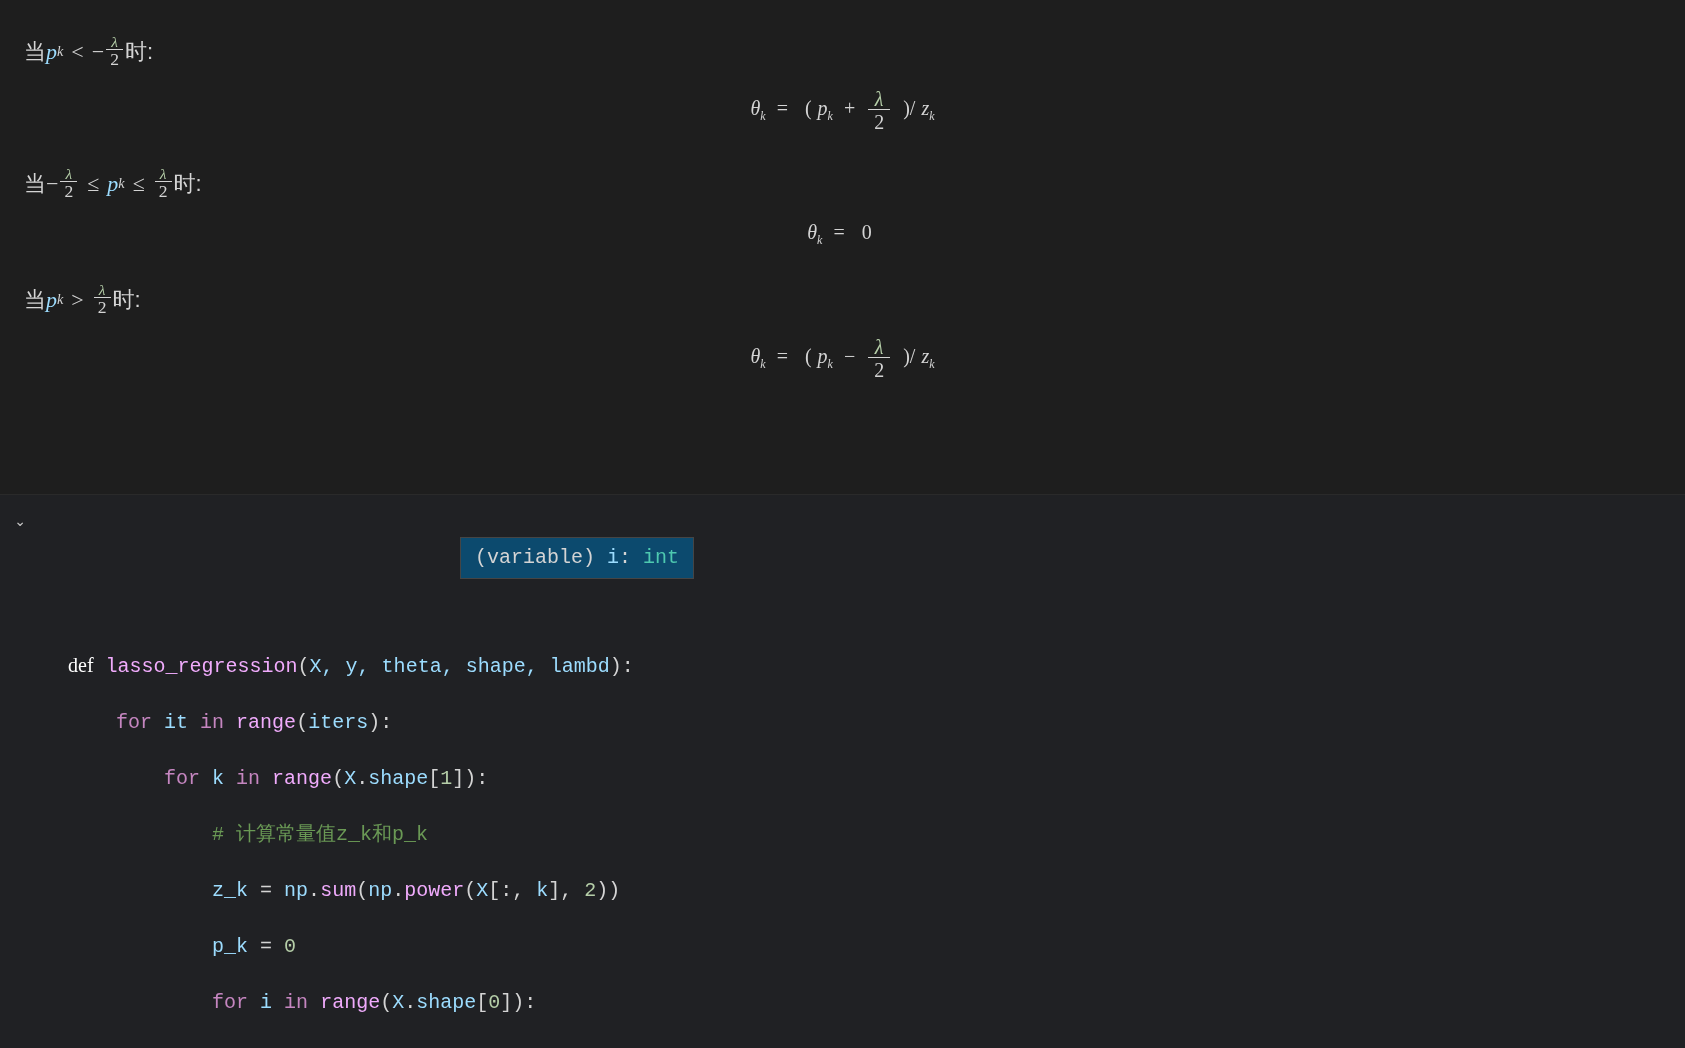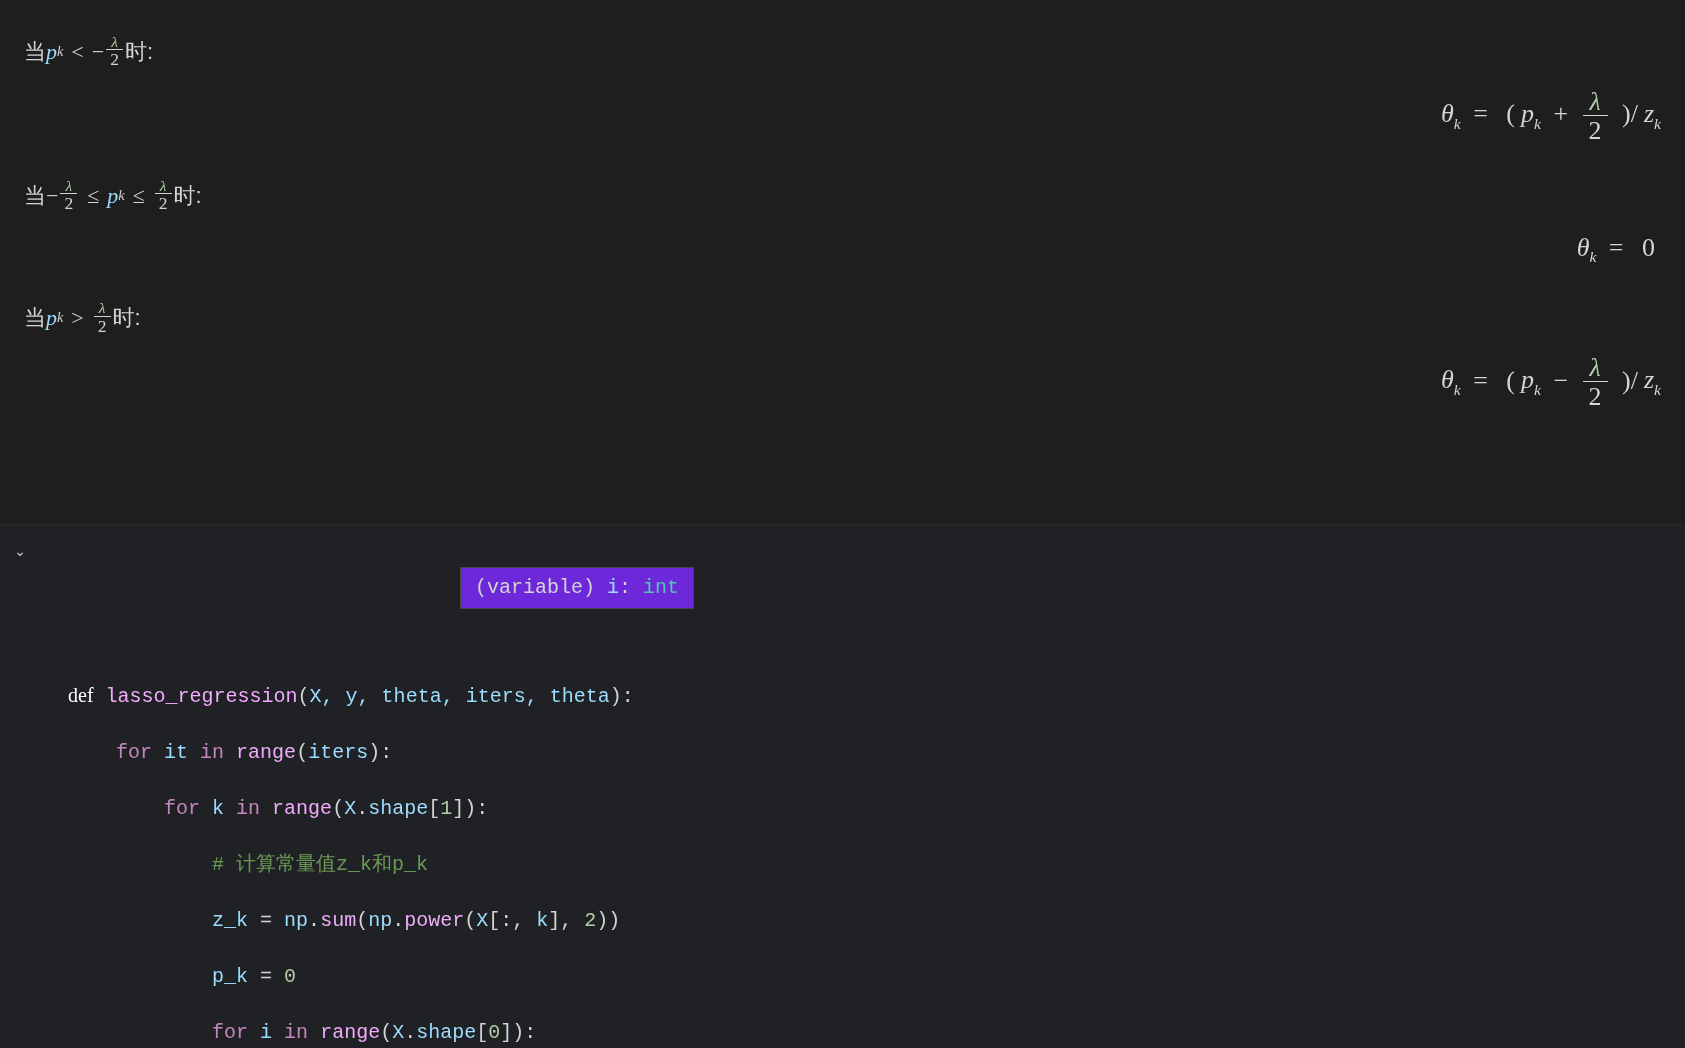--- a/index.html
+++ b/index.html
@@ -37,23 +37,23 @@
     vertical-align: middle;
     margin: 0 2px;
     line-height: 1;
   }
   .frac .num { font-size: 0.7em; font-style: italic; padding: 0 2px; }
   .frac .den { font-size: 0.8em; border-top: 1px solid #d4d4d4; padding: 1px 4px 0 4px; }
   .frac.big .num { font-size: 1em; }
   .frac.big .den { font-size: 1em; border-top: 1.5px solid #d4d4d4; padding: 2px 6px 0 6px; }
 
   .math-center {
-    text-align: right;
+    text-align: center;
     font-family: "Times New Roman", "STIX", serif;
-    font-size: 26px;
+    font-size: 20px;
     font-style: italic;
     margin: 20px 0 34px 0;
   }
   .math-center .op { font-style: normal; margin: 0 6px; }
   .math-center .sub { font-size: 0.6em; vertical-align: sub; }
 
   
   .code-area {
     background: #202124;
     border-top: 1px solid #2a2a2a;
@@ -95,21 +95,21 @@
   .op   { color: #d4d4d4; }
   .pun  { color: #d4d4d4; }
   .cls  { color: #4ec9b0; }   
 
   .code-line { position: relative; }
 
   .tooltip {
     position: absolute;
     top: 42px;
     left: 420px;
-    background: #6d28d9;
+    background: #0c4a6e;
     border: 1px solid #454545;
     padding: 6px 14px;
     font-family: Consolas, "Courier New", monospace;
     font-size: 20px;
     color: #d4d4d4;
     white-space: nowrap;
     z-index: 5;
   }
 
 </style>
@@ -197,21 +197,21 @@
     <div class="fold-chevron">⌄</div>
   </div>
 
   <div class="code">
 
     
     <div class="tooltip">
       <span class="op">(variable) </span><span class="var">i</span><span class="op">: </span><span class="cls">int</span>
     </div>
 
-<div class="code-line"><span class="kw">def</span> <span class="fn">lasso_regression</span><span class="pun">(</span><span class="var">X, y, theta, iters, theta</span><span class="pun">):</span></div>
+<div class="code-line"><span class="kw">def</span> <span class="fn">lasso_regression</span><span class="pun">(</span><span class="var">X, y, theta, shape, lambd</span><span class="pun">):</span></div>
 <div class="code-line">    <span class="kw2">for</span> <span class="var">it</span> <span class="kw2">in</span> <span class="fn">range</span><span class="pun">(</span><span class="var">iters</span><span class="pun">):</span></div>
 <div class="code-line">        <span class="kw2">for</span> <span class="var">k</span> <span class="kw2">in</span> <span class="fn">range</span><span class="pun">(</span><span class="var">X</span><span class="pun">.</span><span class="var">shape</span><span class="pun">[</span><span class="num">1</span><span class="pun">]):</span></div>
 <div class="code-line">            <span class="com"># 计算常量值z_k和p_k</span></div>
 <div class="code-line">            <span class="var">z_k</span> <span class="op">=</span> <span class="var">np</span><span class="pun">.</span><span class="fn">sum</span><span class="pun">(</span><span class="var">np</span><span class="pun">.</span><span class="fn">power</span><span class="pun">(</span><span class="var">X</span><span class="pun">[:, </span><span class="var">k</span><span class="pun">], </span><span class="num">2</span><span class="pun">))</span></div>
 <div class="code-line">            <span class="var">p_k</span> <span class="op">=</span> <span class="num">0</span></div>
 <div class="code-line">            <span class="kw2">for</span> <span class="var">i</span> <span class="kw2">in</span> <span class="fn">range</span><span class="pun">(</span><span class="var">X</span><span class="pun">.</span><span class="var">shape</span><span class="pun">[</span><span class="num">0</span><span class="pun">]):</span></div>
 
 
 
 

